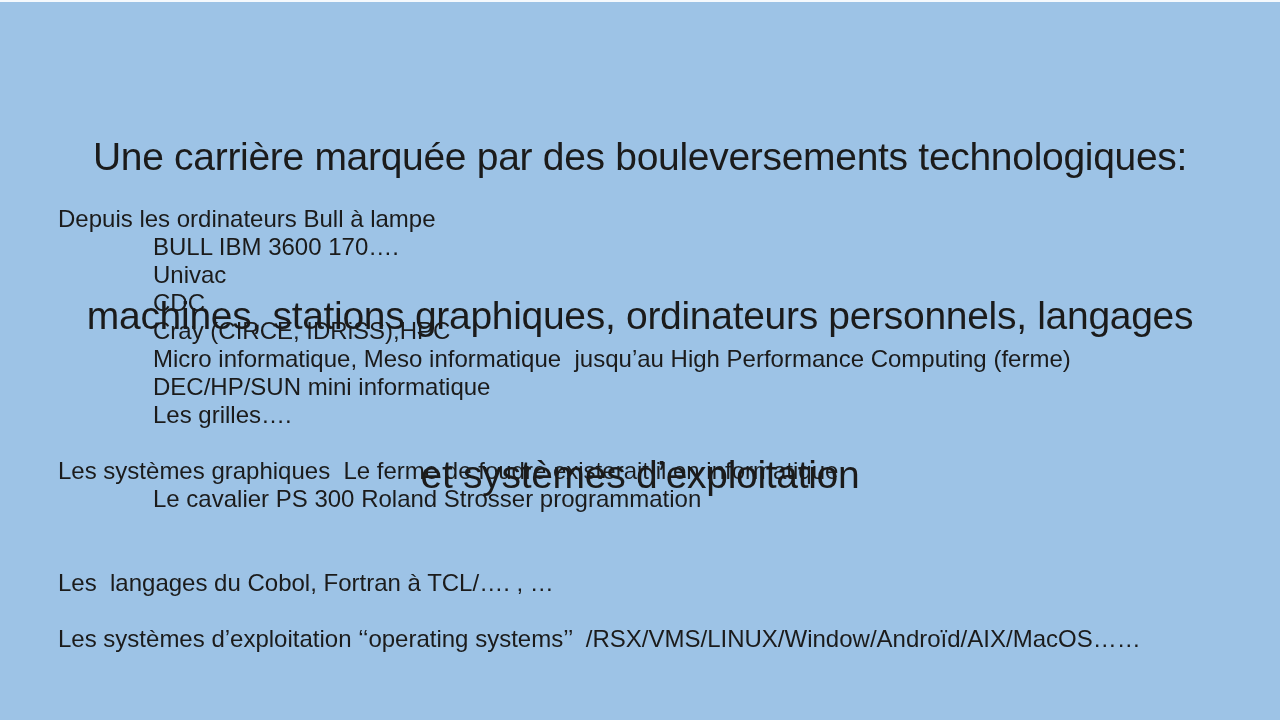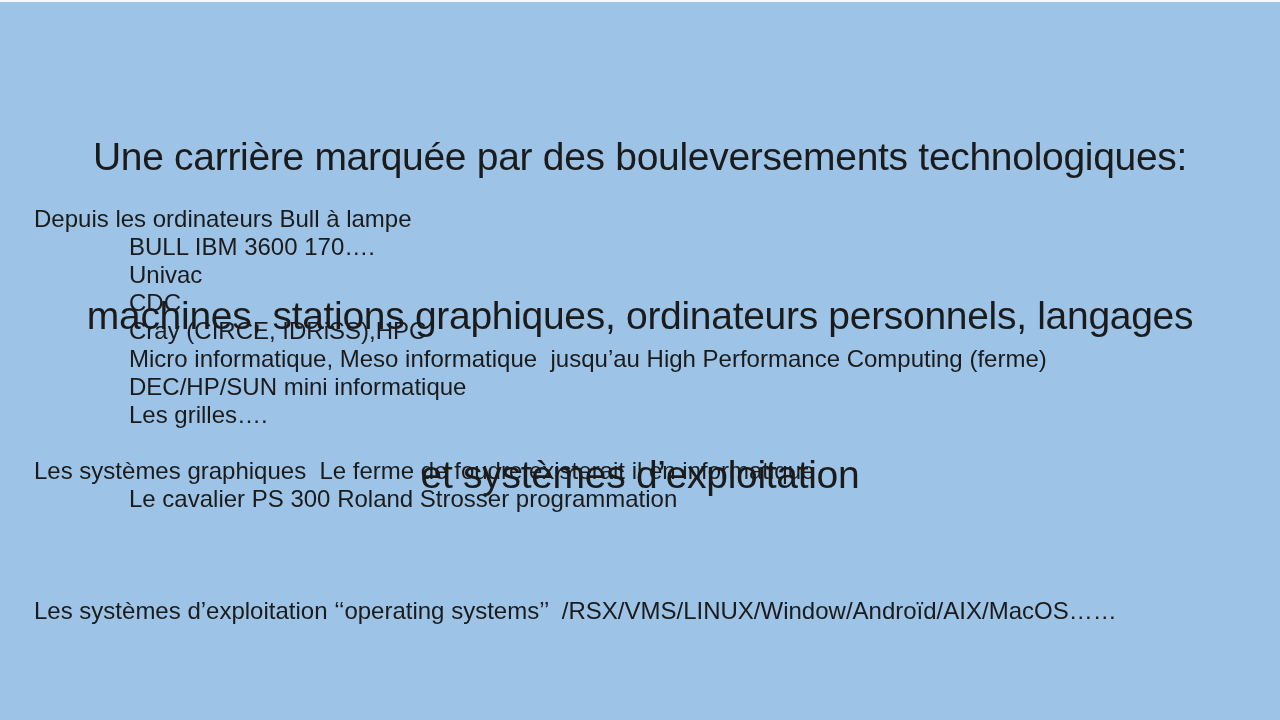--- a/index.html
+++ b/index.html
@@ -42,20 +42,21 @@
     top: 205px;
     left: 34px;
     right: 12px;
     font-size: 24px;
     line-height: 28px;
     font-weight: 400;
   }
   .line {
     white-space: pre;
     min-height: 28px;
+    margin-left: 24px;
   }
   .indent {
     padding-left: 95px;
   }
 </style>
 </head>
 <body>
 
 <div class="slide">
   <div class="top-edge"></div>
@@ -73,16 +74,17 @@
     <div class="line indent">CDC</div>
     <div class="line indent">Cray (CIRCE, IDRiSS),HPC</div>
     <div class="line indent">Micro informatique, Meso informatique  jusqu’au High Performance Computing (ferme)</div>
     <div class="line indent">DEC/HP/SUN mini informatique</div>
     <div class="line indent">Les grilles….</div>
     <div class="line"></div>
     <div class="line">Les systèmes graphiques  Le ferme de foudre existerait il en informatique</div>
     <div class="line indent">Le cavalier PS 300 Roland Strosser programmation</div>
     <div class="line"></div>
     <div class="line"></div>
+    <div class="line">Les  langages du Cobol, Fortran à TCL/…. , …</div>
     <div class="line"></div>
     <div class="line">Les systèmes d’exploitation ‘‘operating systems’’  /RSX/VMS/LINUX/Window/Androïd/AIX/MacOS……</div>
   </div>
 </div>
 
 </body></html>

